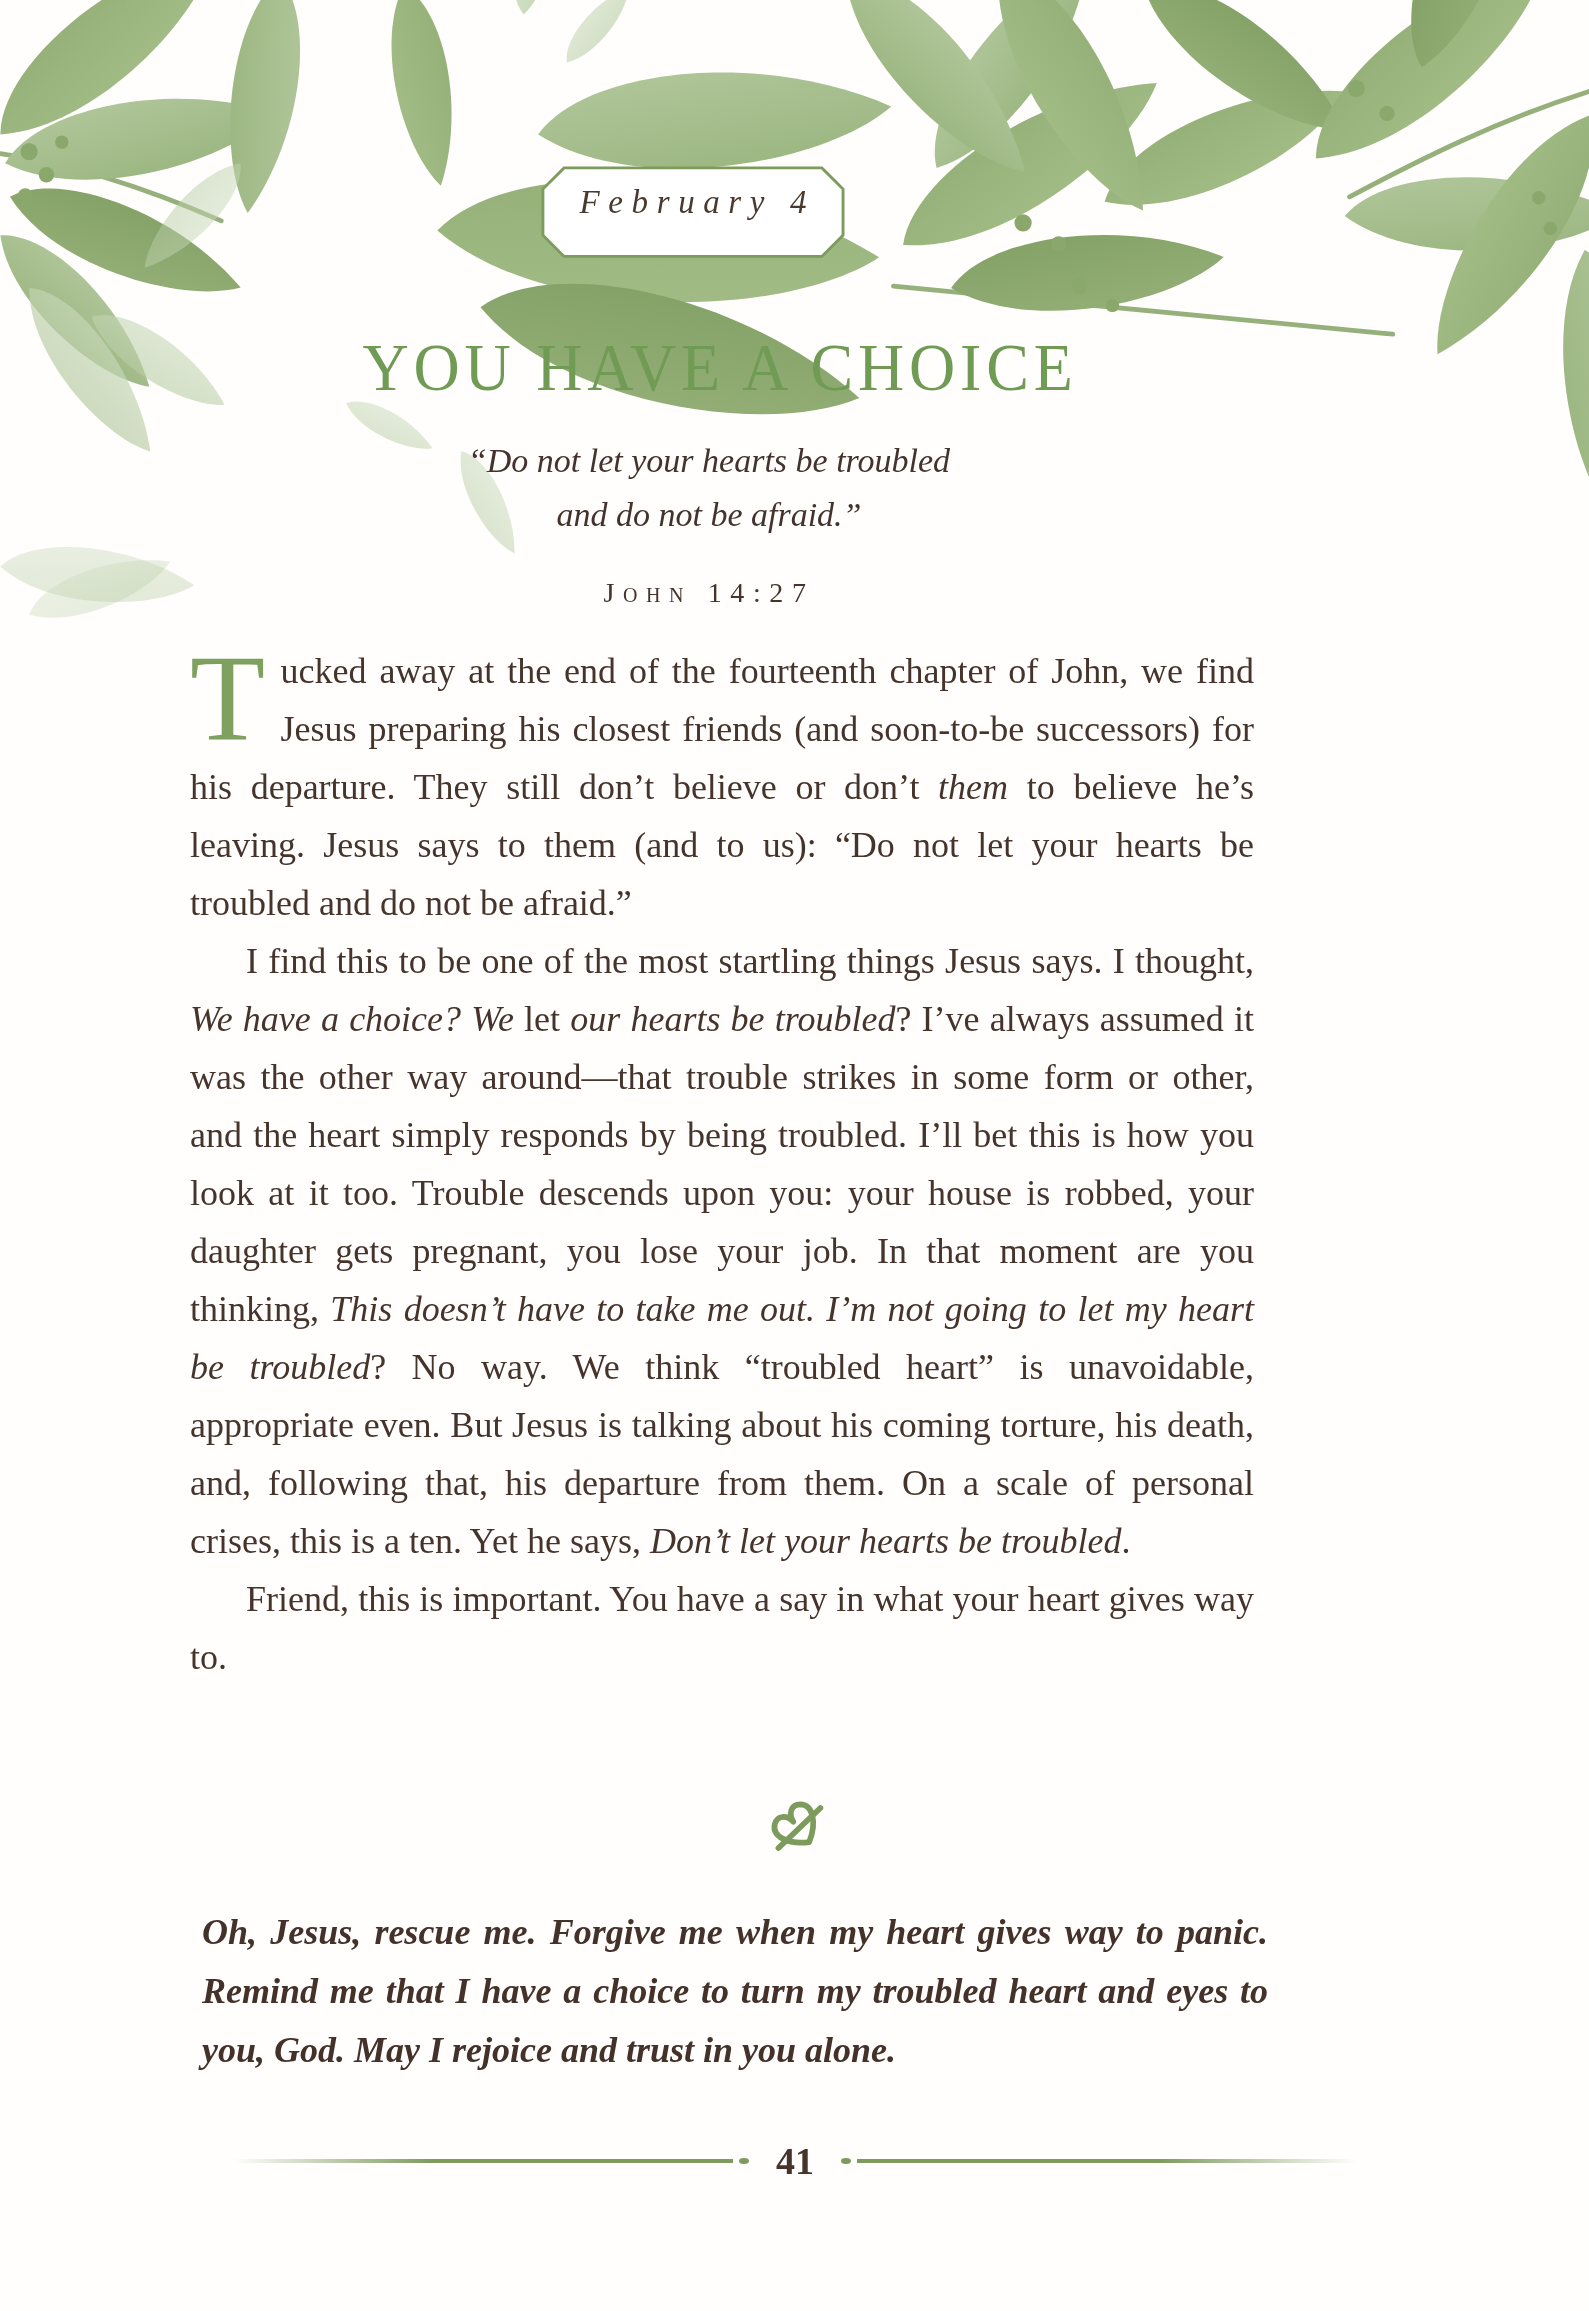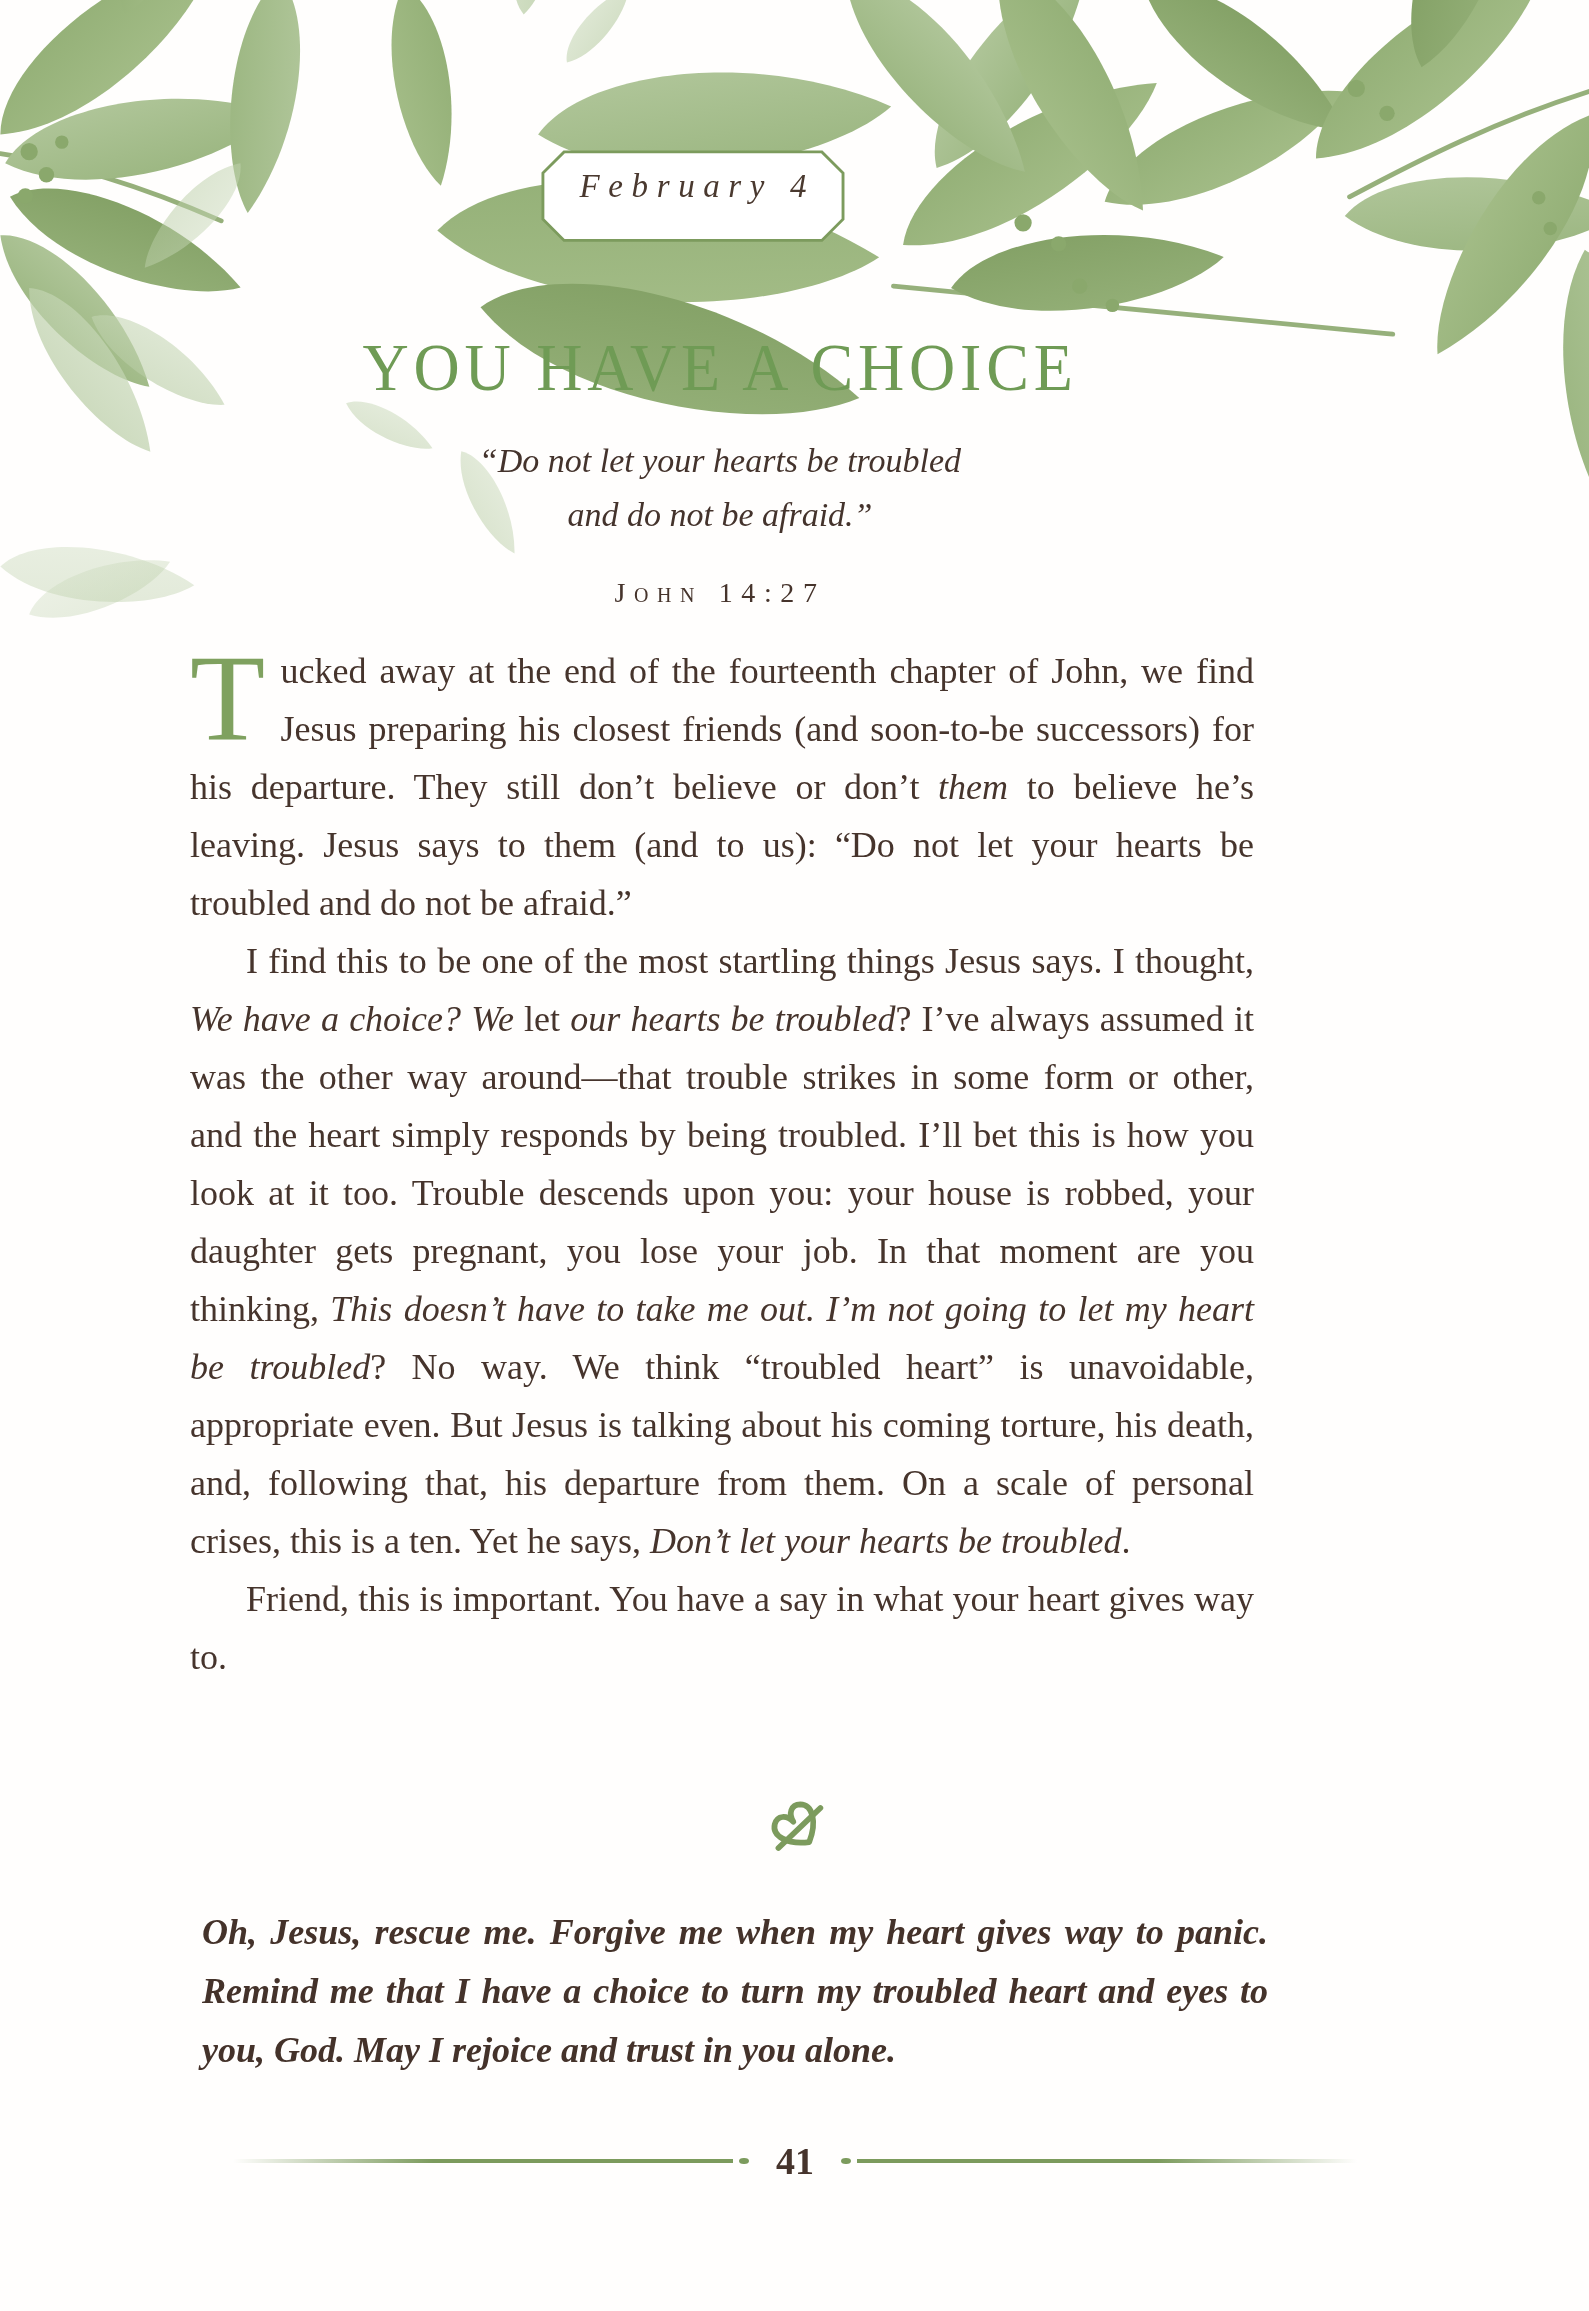--- a/index.html
+++ b/index.html
@@ -3,34 +3,34 @@
 <meta charset="utf-8">
 <style>
   html,body{margin:0;padding:0;background:#ffffff;}
   .page{
     position:relative;width:1590px;height:2311px;background:#fffefd;overflow:hidden;
     font-family:"Liberation Serif",serif;color:#46342c;
   }
   
   .leaf-band{position:absolute;top:0;left:0;width:1590px;height:653px;pointer-events:none;}
   
-  .date-badge{position:absolute;left:541px;top:150px;width:304px;height:72px;text-align:center;}
+  .date-badge{position:absolute;left:541px;top:166px;width:304px;height:72px;text-align:center;}
   .date-badge svg{position:absolute;inset:0;}
   .date-badge .label{
     position:absolute;inset:0;display:flex;align-items:center;justify-content:center;
     font-style:italic;font-size:33px;letter-spacing:8.6px;color:#4a392f;padding-left:8.6px;
   }
   
   .title{
     position:absolute;top:288px;left:187px;width:1066px;text-align:center;
     font-size:64px;letter-spacing:4.8px;color:#6f9b55;font-weight:400;
     transform:scaleY(1.07);
   }
   
-  .verse{position:absolute;top:434px;left:187px;width:1066px;text-align:center;color:#44332c;}
+  .verse{position:absolute;top:434px;left:176px;width:1066px;text-align:center;color:#44332c;}
   .verse .vline{font-style:italic;font-size:34px;line-height:54px;}
   .verse .vref{
     margin-top:35px;font-size:28px;letter-spacing:8.6px;font-variant:small-caps;color:#46342c;
   }
   
   .body-text{
     position:absolute;top:642px;left:190px;width:1064px;
     font-size:36px;line-height:58px;text-align:justify;color:#46342c;
   }
   .body-text p{margin:0;}

